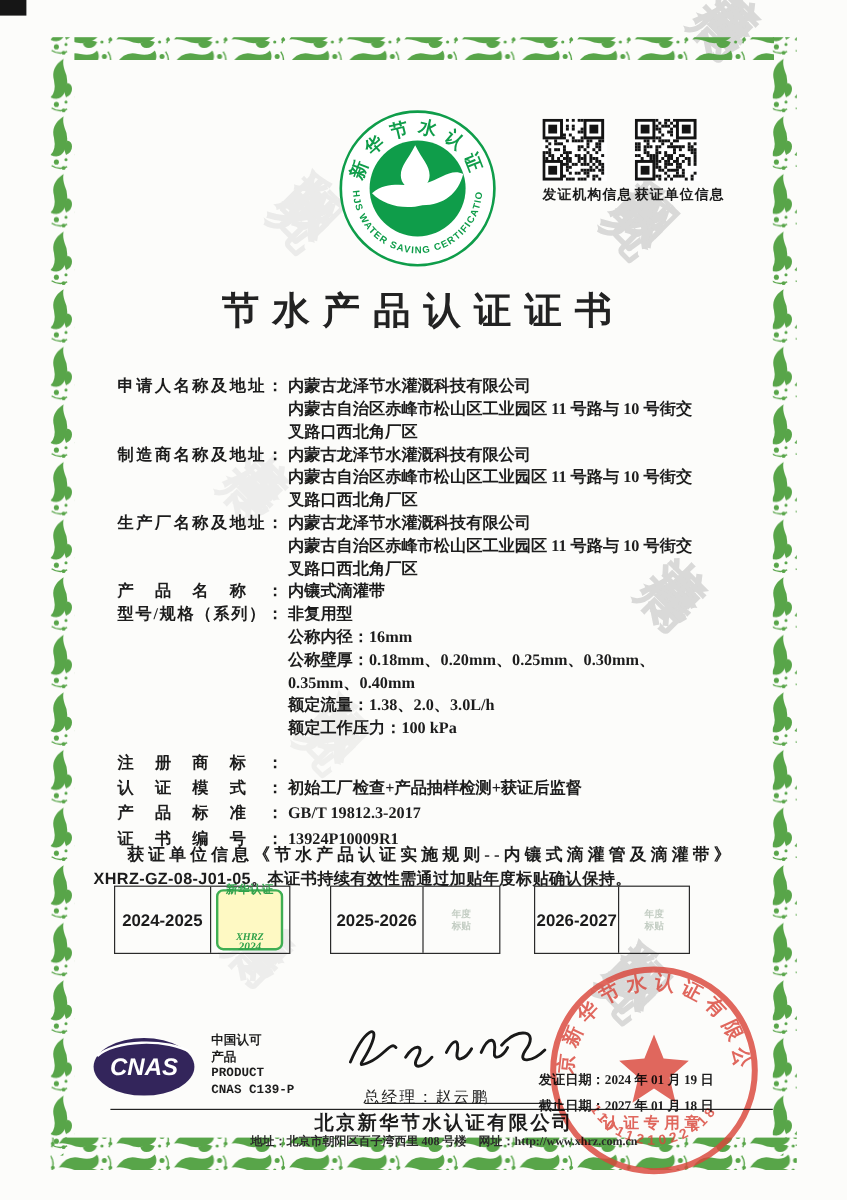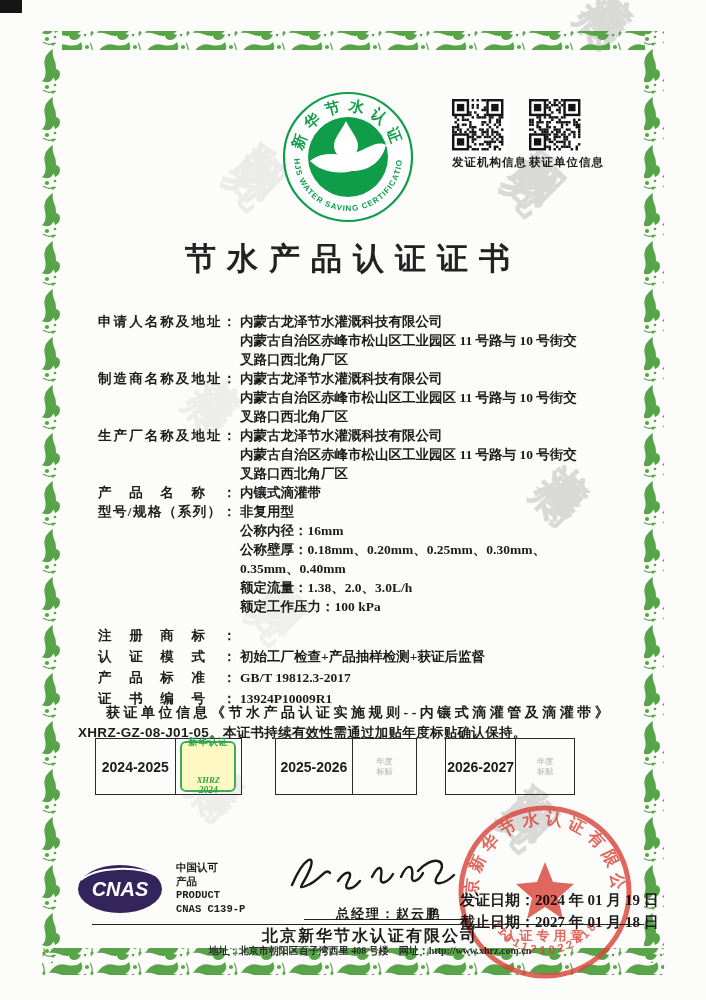--- a/index.html
+++ b/index.html
@@ -53,25 +53,25 @@
   .gs1{font-size:9.5px;font-weight:700;color:#2fa14a;letter-spacing:0.5px;}
   .gs2{font-size:8.5px;font-weight:700;font-style:italic;color:#2fa14a;margin-top:28px;}
   .gs3{font-size:9.5px;font-weight:700;font-style:italic;color:#2fa14a;}
   .sticker-ph{font-size:8px;color:#c3cdc3;text-align:center;line-height:1.2;font-weight:700;}
 
   
   .cnas{position:absolute;left:76px;top:862px;display:flex;align-items:center;}
   .cnas-text{margin-left:12px;font-family:Liberation Mono, monospace;font-size:10.5px;font-weight:700;line-height:13.5px;color:#1d1d1d;}
   .sign-svg{position:absolute;left:282px;top:845px;}
   .sign-line{position:absolute;left:304px;top:919px;width:164px;border-top:1.6px solid #222;}
-  .sign-label{position:absolute;left:336px;top:905px;font-size:13px;font-weight:700;letter-spacing:2px;}
+  .sign-label{position:absolute;left:303px;top:905px;font-size:13px;font-weight:400;letter-spacing:2px;}
   .long-rule{position:absolute;left:92px;top:924px;width:552px;border-top:1.6px solid #222;}
   .company{position:absolute;left:0;top:926px;width:740px;text-align:center;font-size:16px;font-weight:700;letter-spacing:2px;}
   .address{position:absolute;left:0;top:944px;width:740px;text-align:center;font-size:10px;font-weight:700;color:#2a2a2a;}
-  .dates{position:absolute;left:460px;top:889px;font-size:15px;font-weight:700;line-height:22px;white-space:nowrap;}
+  .dates{position:absolute;left:449px;top:889px;font-size:11px;font-weight:700;line-height:22px;white-space:nowrap;}
   .seal{position:absolute;left:453px;top:800px;z-index:4;mix-blend-mode:multiply;pointer-events:none;}
 </style>
 </head>
 <body>
 
 <div class="page">
 
   <div id="wm-layer">
       <div class="wm" style="left: -32px; top: 40px; opacity: 0.55;">龙泽专属</div>
       <div class="wm" style="left: -32px; top: 360px; opacity: 0.55;">龙泽专属</div>

